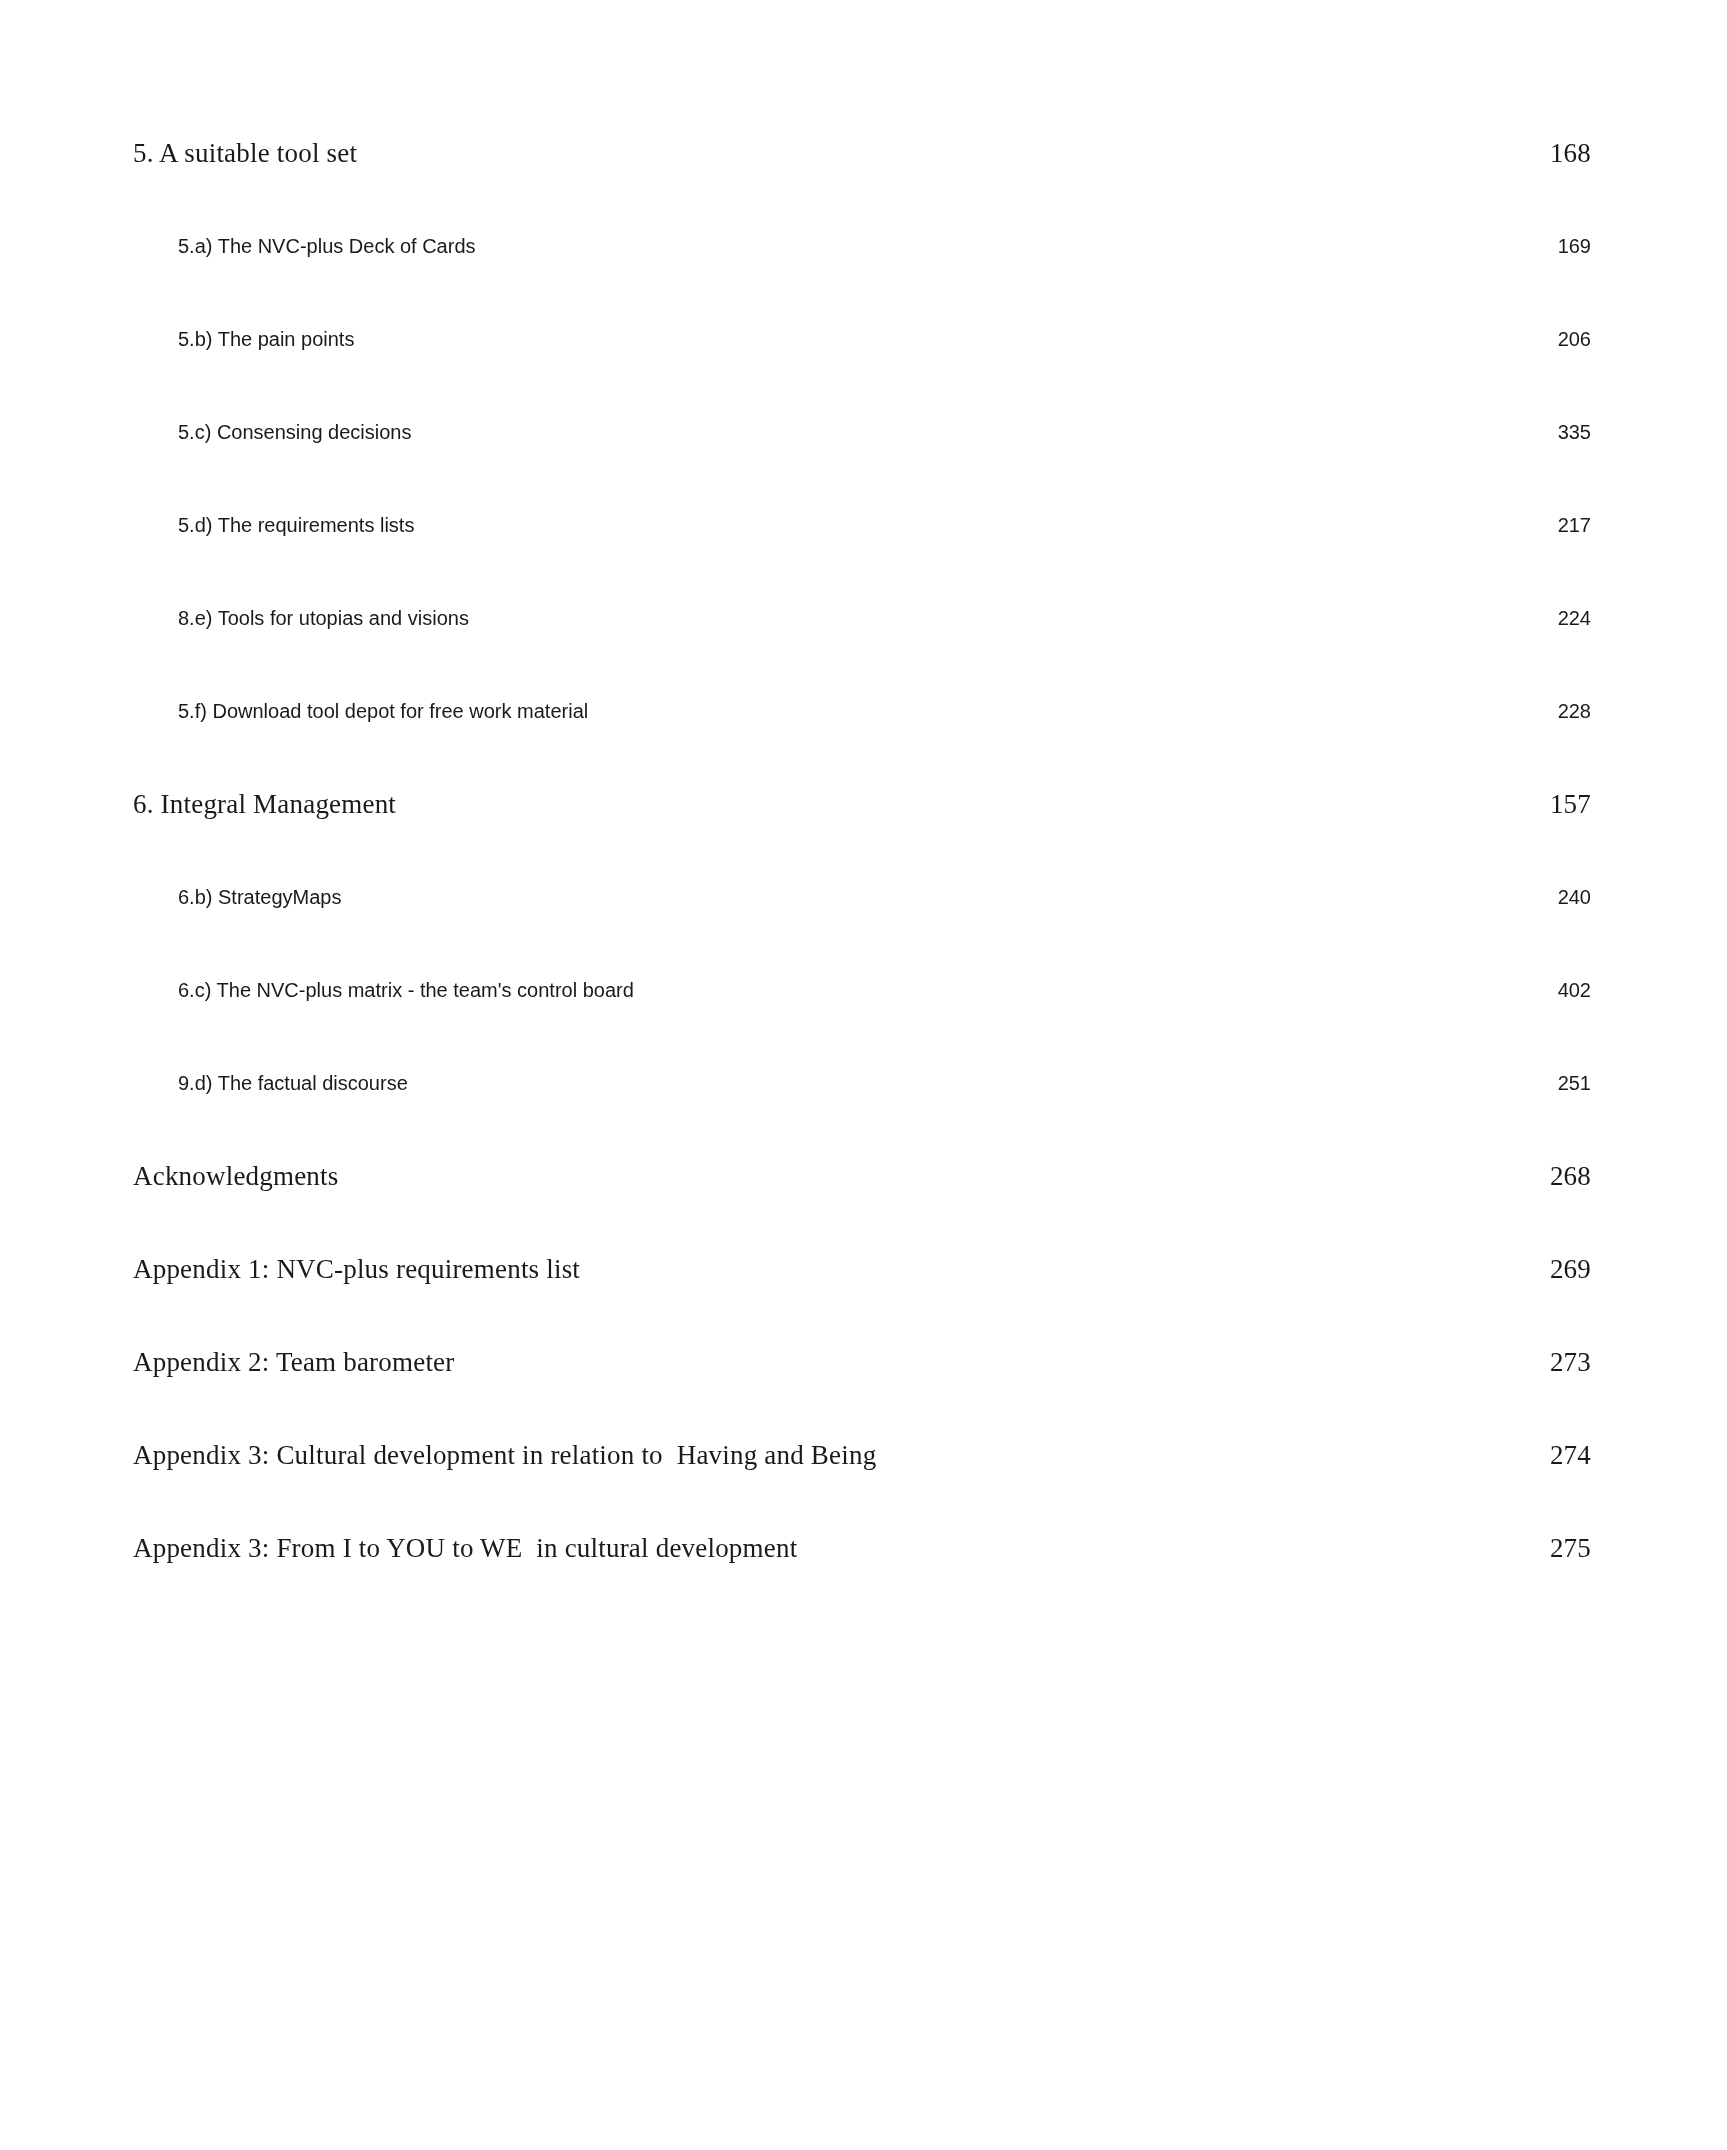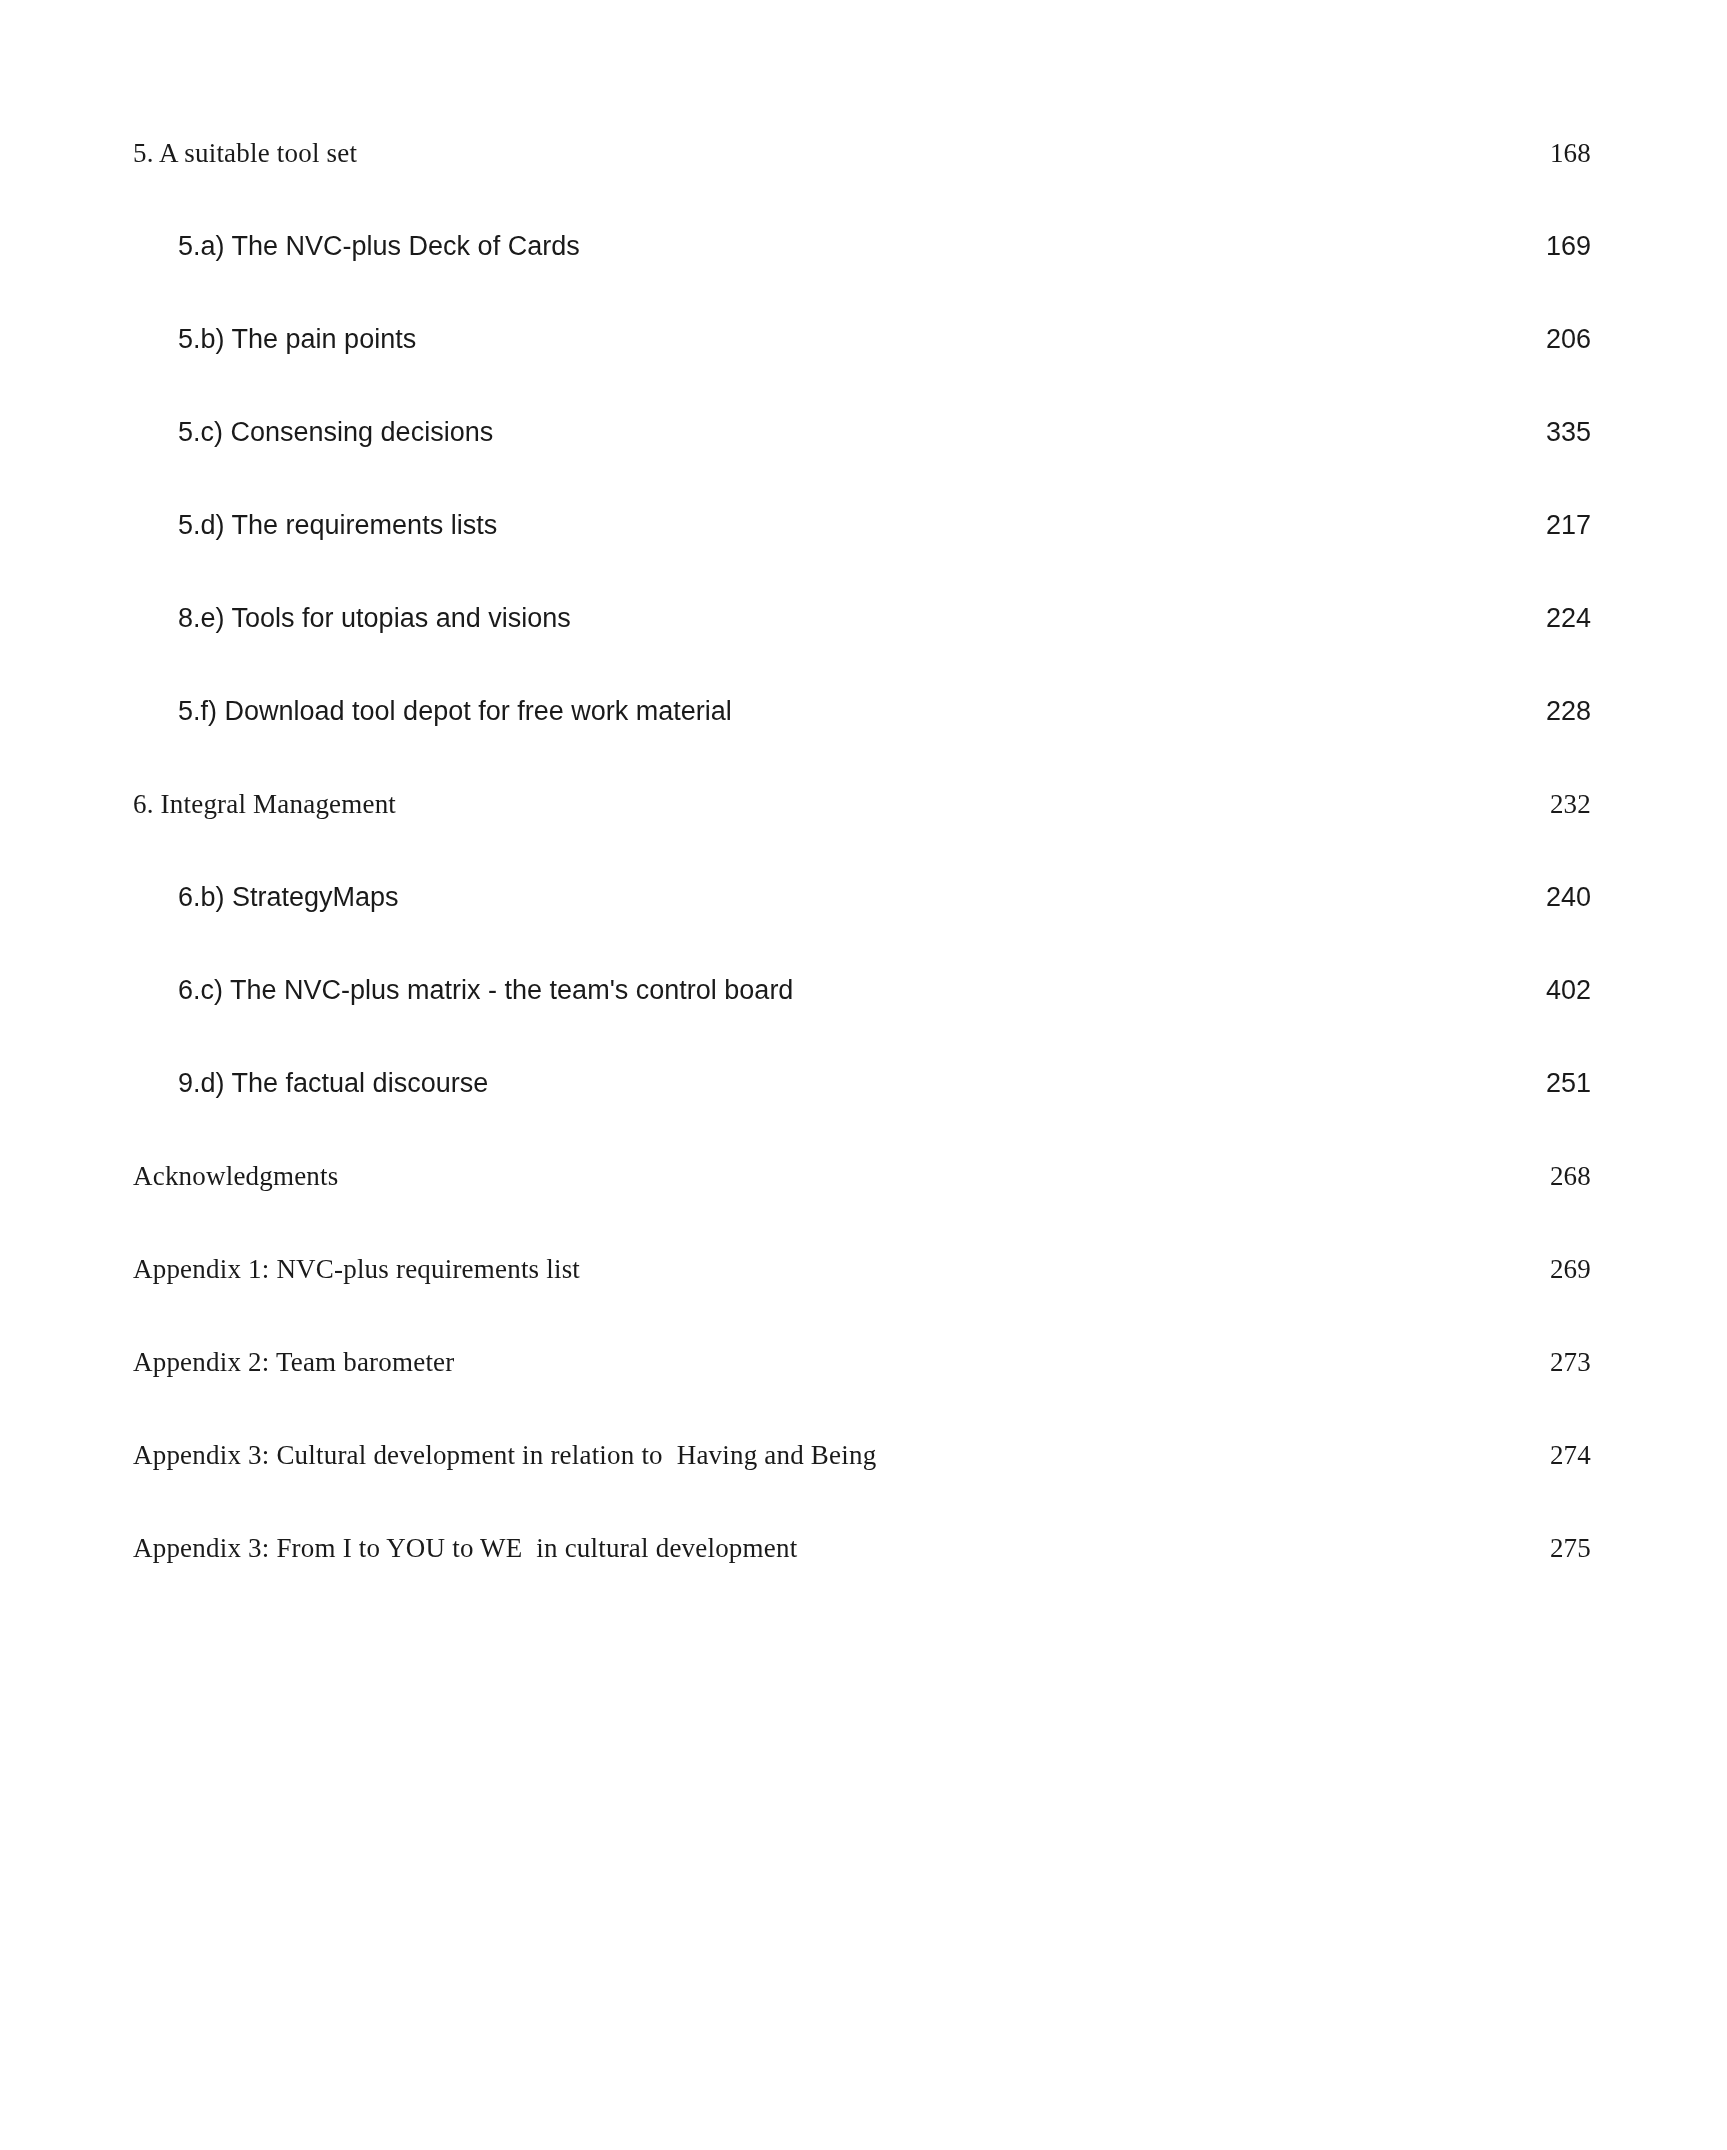--- a/index.html
+++ b/index.html
@@ -31,21 +31,21 @@
     line-height: 93px;
     white-space: pre;
   }
   .toc-row.level-1 {
     font-family: "Liberation Serif", serif;
     font-size: 27px;
     letter-spacing: 0.2px;
   }
   .toc-row.level-2 {
     font-family: "Liberation Sans", sans-serif;
-    font-size: 27px;
+    font-size: 20px;
     padding-left: 45px;
   }
   .toc-label { flex: 0 0 auto; }
   .toc-leader {
     flex: 1 1 auto;
     min-width: 17px;
     margin: 0 5.2px 0 3.4px;
     background-image: radial-gradient(circle, #1f1f1f 1.7px, transparent 2.1px);
     background-size: 10px 4.7px;
     background-repeat: repeat-x;
@@ -97,21 +97,21 @@
 
     <div class="toc-row level-2">
       <span class="toc-label">5.f) Download tool depot for free work material</span>
       <span class="toc-leader"></span>
       <span class="toc-page">228</span>
     </div>
 
     <div class="toc-row level-1">
       <span class="toc-label">6. Integral Management</span>
       <span class="toc-leader"></span>
-      <span class="toc-page">232</span>
+      <span class="toc-page">157</span>
     </div>
 
 
     <div class="toc-row level-2">
       <span class="toc-label">6.b) StrategyMaps</span>
       <span class="toc-leader"></span>
       <span class="toc-page">240</span>
     </div>
 
     <div class="toc-row level-2">

